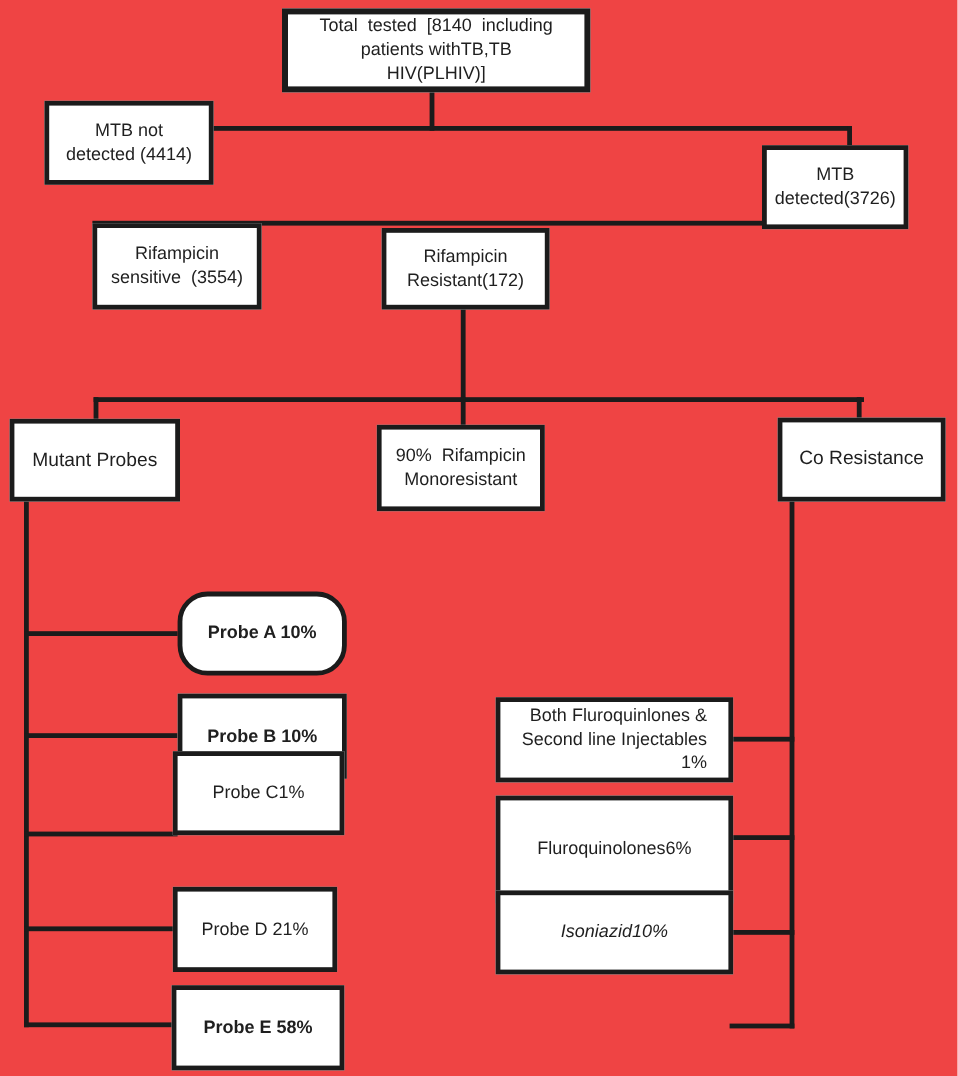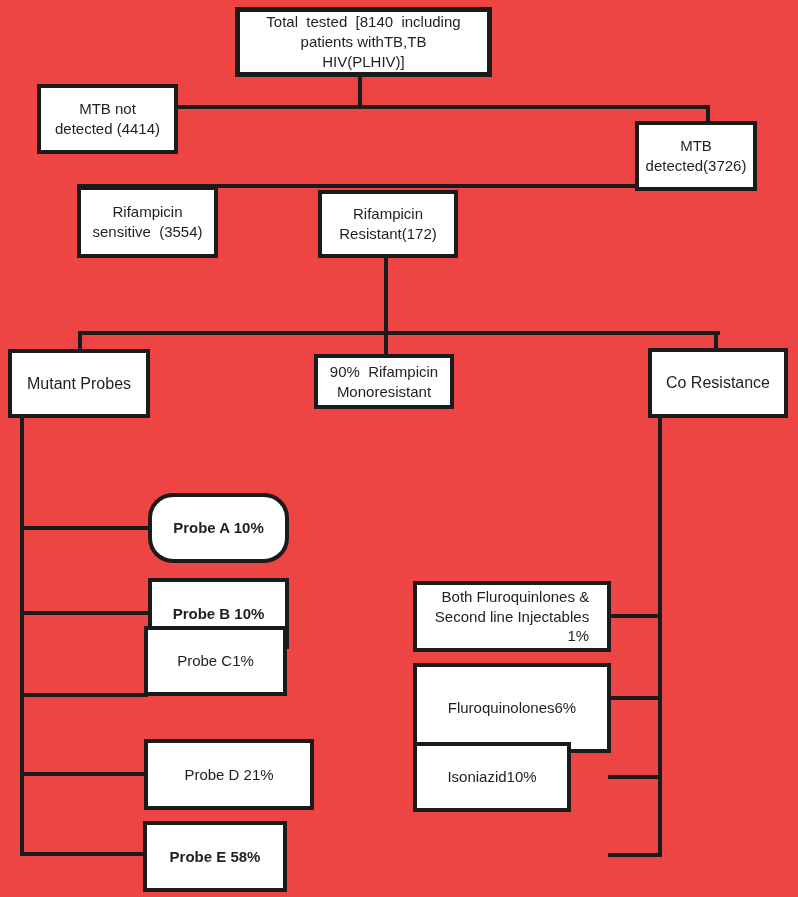--- a/index.html
+++ b/index.html
@@ -74,37 +74,37 @@
 detected(3726)</div>
 
   <div class="node" style="left:77px; top:186px; width:141px; height:72px;">Rifampicin
 sensitive  (3554)</div>
 
   <div class="node" style="left:318px; top:190px; width:140px; height:68px;">Rifampicin
 Resistant(172)</div>
 
   <div class="node fs16" style="left:8px; top:349px; width:142px; height:69px;">Mutant Probes</div>
 
-  <div class="node" style="left:314px; top:354px; width:140px; height:55px;">90%  Rifampicin
+  <div class="node" style="left:314px; top:354px; width:140px; height:72px;">90%  Rifampicin
 Monoresistant</div>
 
   <div class="node fs16" style="left:648px; top:348px; width:140px; height:70px;">Co Resistance</div>
 
   <div class="node bold" style="left:148px; top:493px; width:141px; height:70px;border-radius:25px;">Probe A 10%</div>
 
   <div class="node bold" style="left:148px; top:578px; width:141px; height:71px;text-align:right;">Probe B 10%</div>
 
   <div class="node" style="left:144px; top:626px; width:143px; height:70px;">Probe C1%</div>
 
-  <div class="node" style="left:144px; top:739px; width:170px; height:71px;">Probe D 21%</div>
+  <div class="node" style="left:144px; top:739px; width:137px; height:71px;">Probe D 21%</div>
 
   <div class="node bold" style="left:143px; top:821px; width:144px; height:71px;">Probe E 58%</div>
 
   <div class="node" style="left:413px; top:581px; width:198px; height:71px;text-align:right;">Both Fluroquinlones &amp;
 Second line Injectables
 1%</div>
 
   <div class="node" style="left:413px; top:663px; width:198px; height:90px;">Fluroquinolones6%</div>
 
-  <div class="node" style="left:413px; top:742px; width:158px; height:70px;">Isoniazid10%</div>
+  <div class="node" style="left:413px; top:742px; width:198px; height:70px;font-style:italic;">Isoniazid10%</div>
 
 
 </div>
 
 </body></html>

